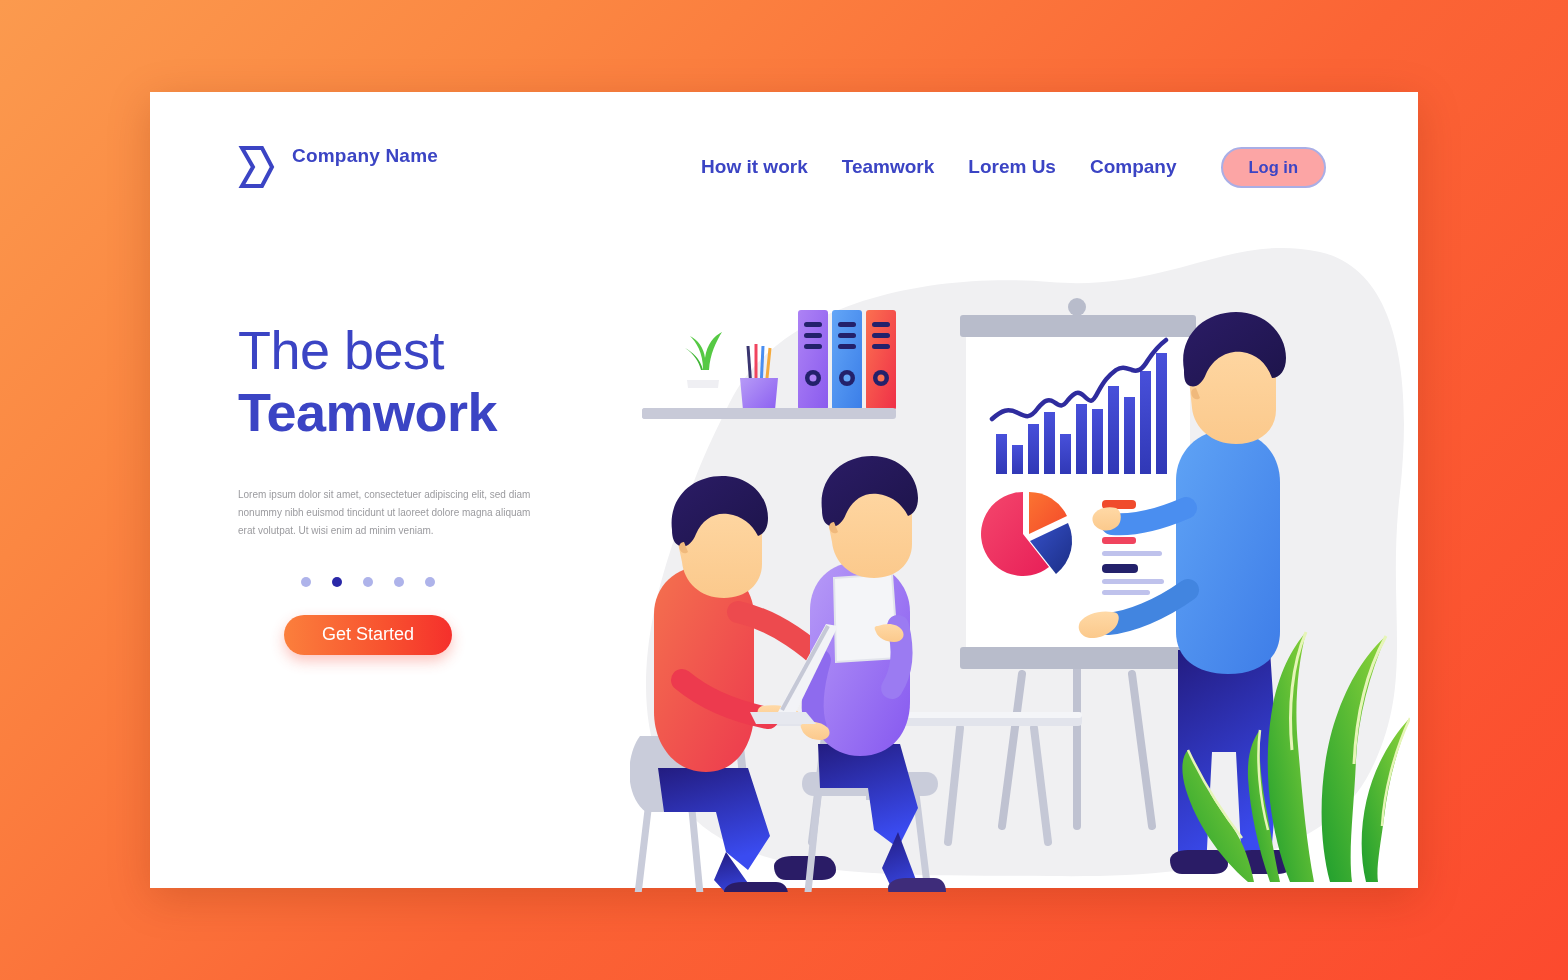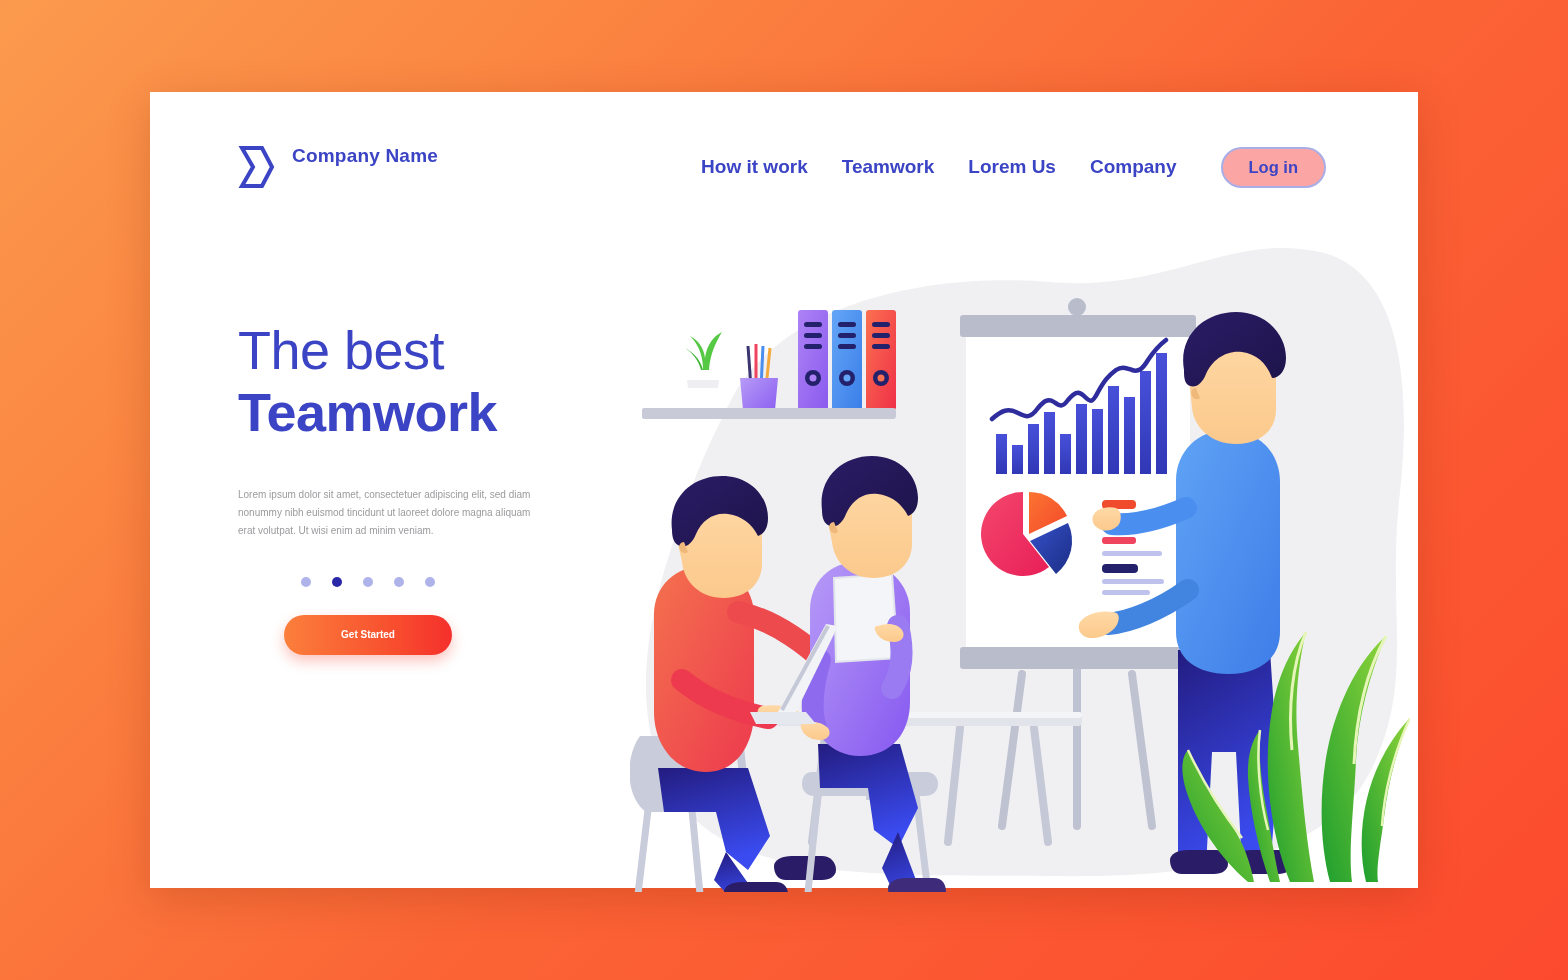--- a/index.html
+++ b/index.html
@@ -126,22 +126,22 @@
 
   .cta {
     margin-top: 28px;
     margin-left: 46px;
     width: 168px;
     height: 40px;
     border: none;
     border-radius: 20px;
     background: linear-gradient(90deg, #FB7F3C 0%, #F8522F 60%, #F5302C 100%);
     color: #fff;
-    font-size: 10px;
-    font-weight: bold;
+    font-size: 18px;
+    font-weight: normal;
     font-family: "Liberation Sans", sans-serif;
     cursor: pointer;
     box-shadow: 0 6px 14px rgba(245,60,44,0.30);
   }
 
   
   .illus {
     position: absolute;
     left: 480px;
     top: 120px;

